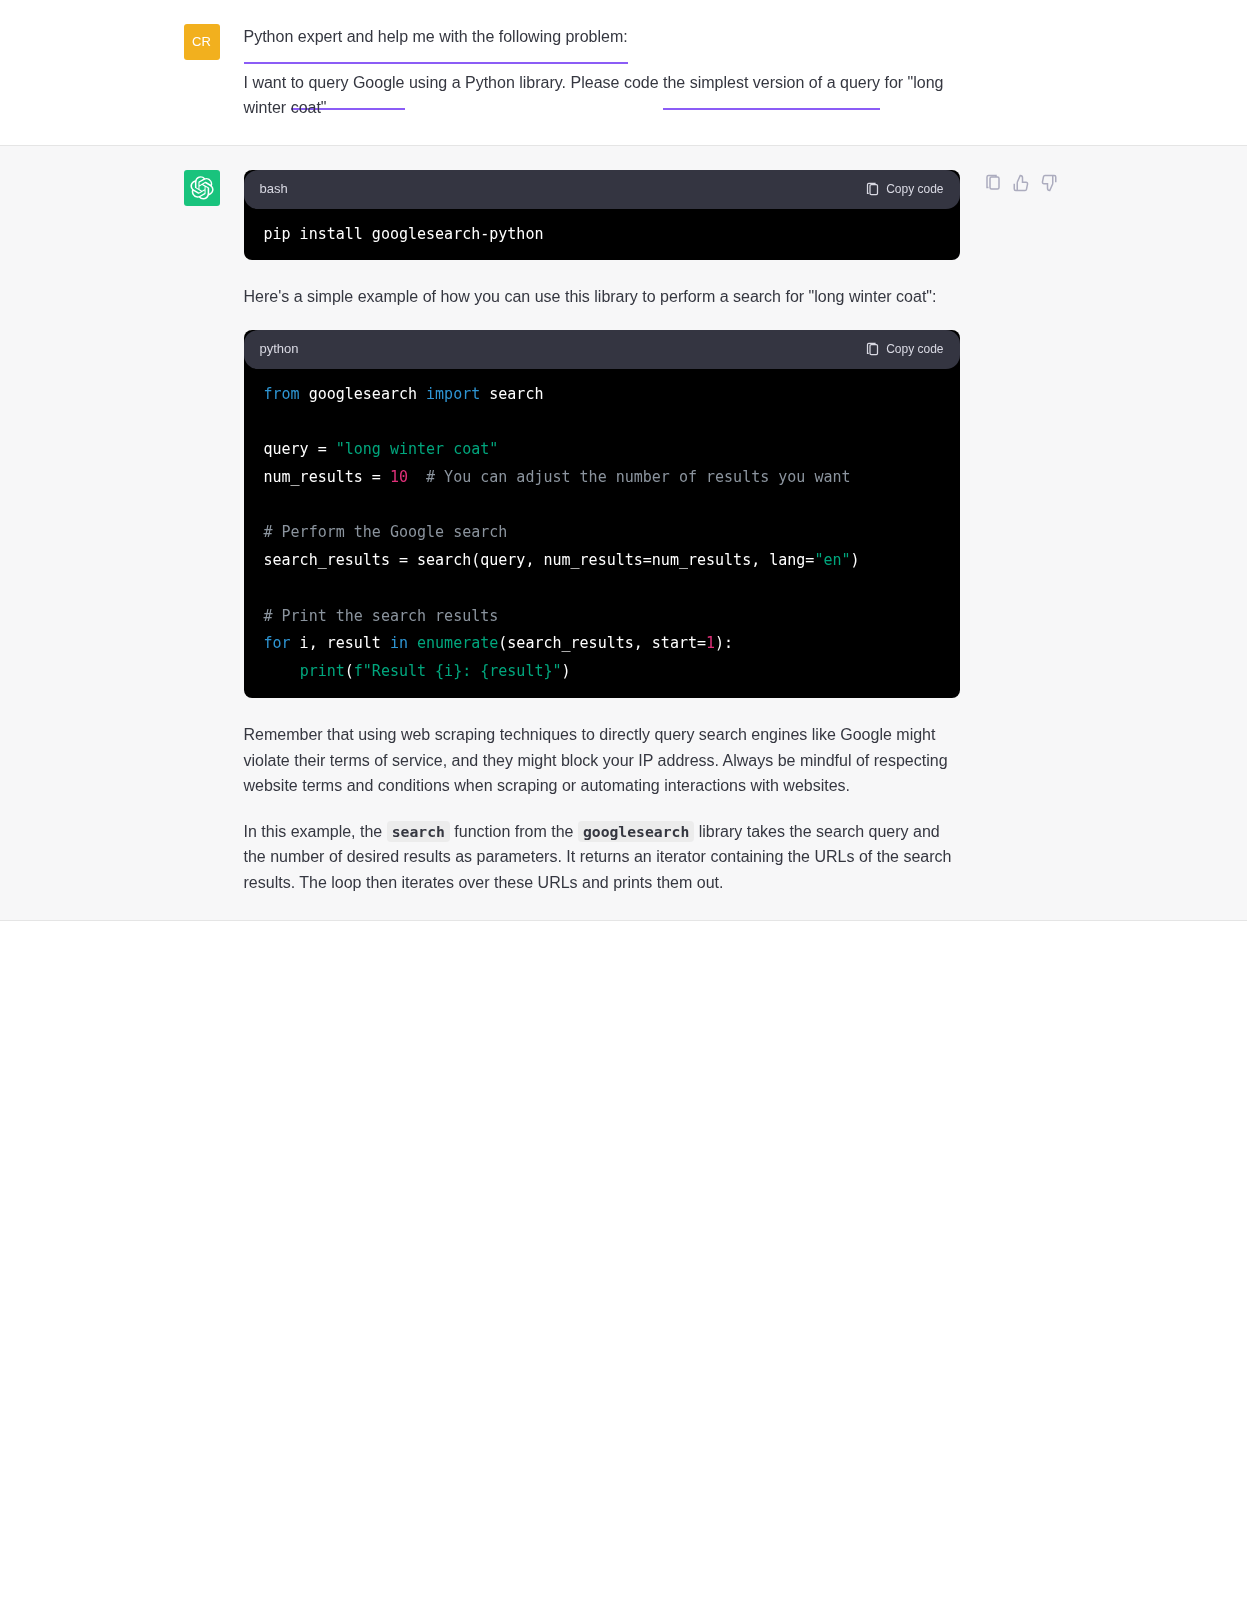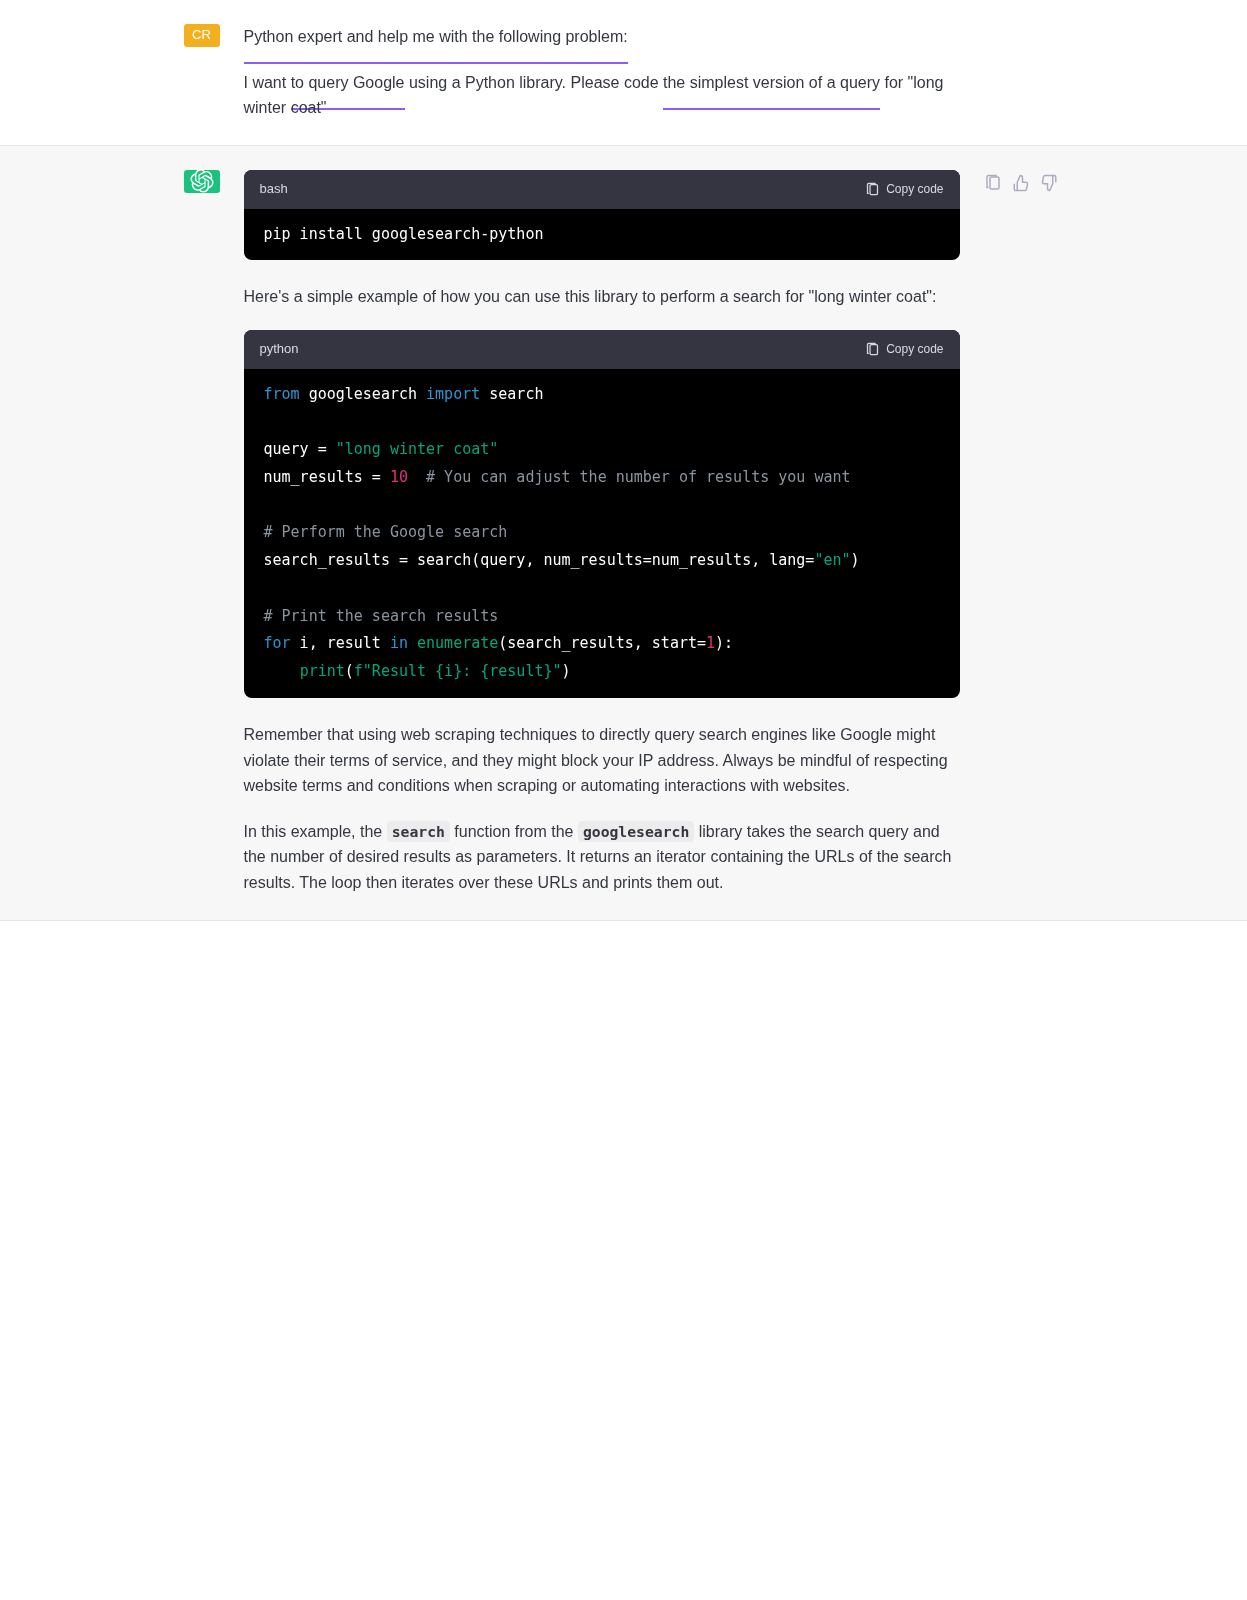--- a/index.html
+++ b/index.html
@@ -20,21 +20,21 @@
   .message-inner {
     width: 100%;
     max-width: 920px;
     display: flex;
     gap: 24px;
     padding: 0 20px;
   }
   .avatar {
     flex: 0 0 36px;
     width: 36px;
-    height: 23px;
+    height: 36px;
     border-radius: 3px;
     display: flex;
     align-items: center;
     justify-content: center;
     font-size: 13px;
     font-weight: 500;
     color: #fff;
   }
   .avatar.user { background: #f2b01e; }
   .avatar.assistant { background: #19c37d; }
@@ -74,20 +74,21 @@
     margin-bottom: 24px;
   }
   .code-header {
     background: #343541;
     color: #d9d9e3;
     font-size: 13px;
     padding: 9px 16px;
     display: flex;
     justify-content: space-between;
     align-items: center;
+    border-radius: 14px;
   }
   .copy-btn {
     display: flex;
     align-items: center;
     gap: 6px;
     cursor: pointer;
     font-size: 12px;
     color: #d9d9e3;
   }
   .copy-btn svg { width: 15px; height: 15px; }

